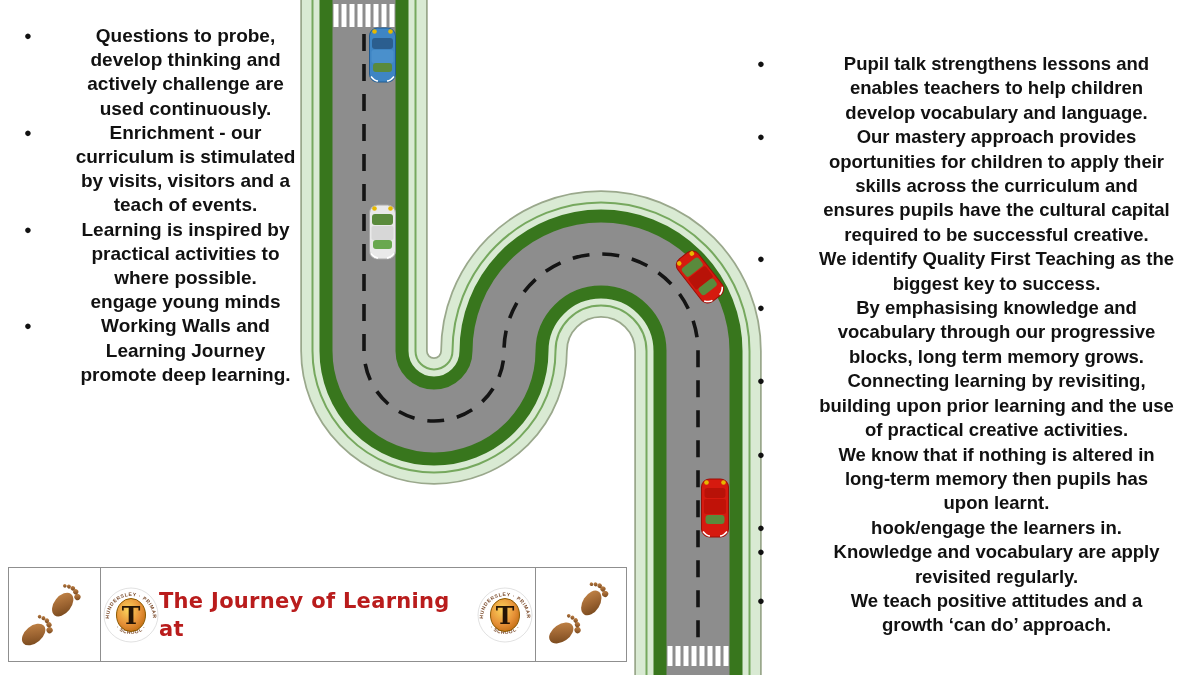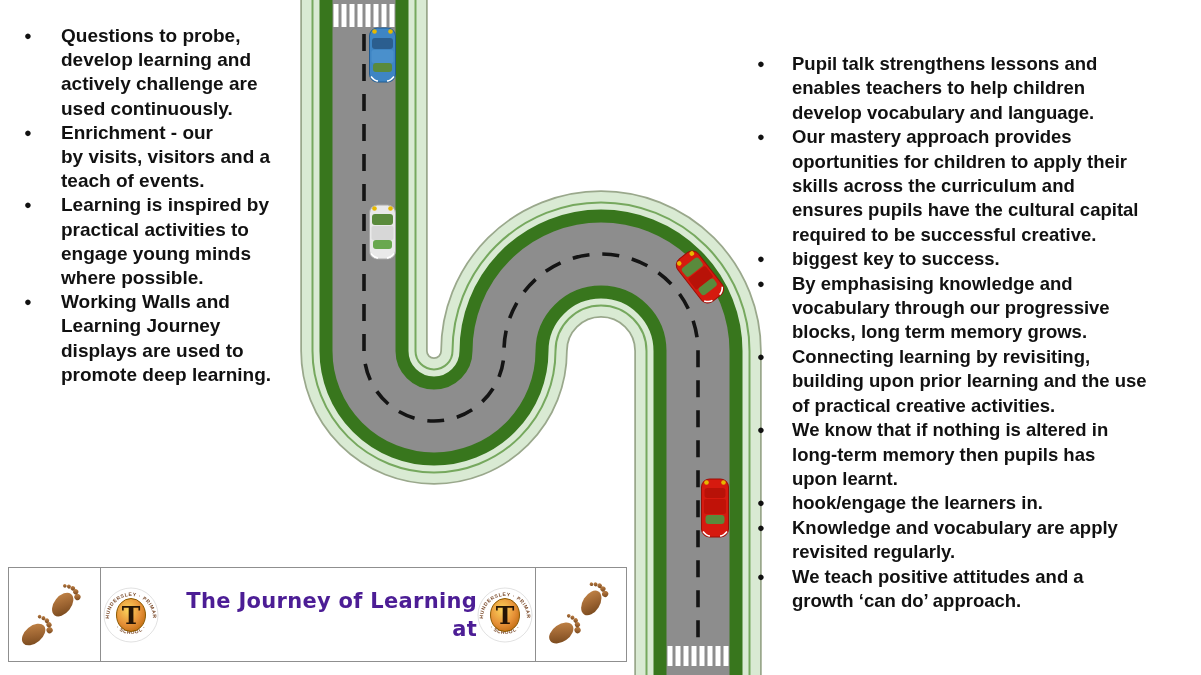--- a/index.html
+++ b/index.html
@@ -7,28 +7,28 @@
           font-family:"Liberation Sans","DejaVu Sans",sans-serif;}
   #road-svg{position:absolute;left:0;top:0;z-index:1;}
   .list{position:absolute;z-index:2;color:#111;}
   .list .item{display:flex;}
   .list .bullet{flex:0 0 auto;font-size:12px;color:#111;}
   .list .lines{flex:1 1 auto;font-weight:700;}
   #left-list{left:20px;top:24px;width:290px;font-size:19px;line-height:24.2px;}
   #left-list .bullet{width:37px;font-size:13px;line-height:24.2px;padding-left:4px;}
   #right-list{left:752px;top:52px;width:449px;font-size:18.5px;line-height:24.4px;}
   #right-list .bullet{width:35px;font-size:13px;line-height:24.4px;padding-left:5px;}
-  .line{white-space:nowrap;}
+  .line{white-space:nowrap;text-align:center;}
   #banner{position:absolute;left:8px;top:567px;width:619px;height:95px;z-index:3;
           background:#fff;border:1px solid #8f8f8f;display:flex;box-sizing:border-box;}
   .foot-cell{flex:0 0 auto;height:100%;display:flex;align-items:center;justify-content:center;}
   .foot-cell.left{width:91px;border-right:1px solid #8f8f8f;}
   .foot-cell.right{width:90px;border-left:1px solid #8f8f8f;}
   .mid-cell{flex:1 1 auto;display:flex;align-items:center;padding:0 2px;min-width:0;}
-  .title-block{flex:1 1 auto;text-align:right;color:#4c1d95;}
+  .title-block{flex:1 1 auto;text-align:left;color:#b91c1c;}
   .title-line{font-size:21px;line-height:28px;font-weight:600;letter-spacing:0.3px;
               font-family:"DejaVu Sans","Liberation Sans",sans-serif;}
 </style>
 </head>
 <body>
 
 <div id="canvas">
 
   <svg id="road-svg" width="1201" height="675" viewBox="0 0 1201 675">
     <defs>
@@ -119,48 +119,48 @@
       <path d="M -12,23.5 q 3.5,4.5 7,4.5" stroke="#fff" stroke-width="1.6" fill="none"></path>
       <path d="M 12,23.5 q -3.5,4.5 -7,4.5" stroke="#fff" stroke-width="1.6" fill="none"></path>
     </g>
   </svg>
 
   <div id="left-list" class="list">
     <div class="item">
       <span class="bullet">●</span>
       <div class="lines">
         <div class="line">Questions to probe,</div>
-        <div class="line">develop learning and</div>
+        <div class="line">develop thinking and</div>
         <div class="line">actively challenge are</div>
         <div class="line">used continuously.</div>
       </div>
     </div>
     <div class="item">
       <span class="bullet">●</span>
       <div class="lines">
         <div class="line">Enrichment - our</div>
+        <div class="line">curriculum is stimulated</div>
         <div class="line">by visits, visitors and a</div>
         <div class="line">teach of events.</div>
       </div>
     </div>
     <div class="item">
       <span class="bullet">●</span>
       <div class="lines">
         <div class="line">Learning is inspired by</div>
         <div class="line">practical activities to</div>
+        <div class="line">where possible.</div>
         <div class="line">engage young minds</div>
-        <div class="line">where possible.</div>
       </div>
     </div>
     <div class="item">
       <span class="bullet">●</span>
       <div class="lines">
         <div class="line">Working Walls and</div>
         <div class="line">Learning Journey</div>
-        <div class="line">displays are used to</div>
         <div class="line">promote deep learning.</div>
       </div>
     </div>
   </div>
 
   <div id="right-list" class="list">
     <div class="item">
       <span class="bullet">●</span>
       <div class="lines">
         <div class="line">Pupil talk strengthens lessons and</div>
@@ -174,20 +174,21 @@
         <div class="line">Our mastery approach provides</div>
         <div class="line">oportunities for children to apply their</div>
         <div class="line">skills across the curriculum and</div>
         <div class="line">ensures pupils have the cultural capital</div>
         <div class="line">required to be successful creative.</div>
       </div>
     </div>
     <div class="item">
       <span class="bullet">●</span>
       <div class="lines">
+        <div class="line">We identify Quality First Teaching as the</div>
         <div class="line">biggest key to success.</div>
       </div>
     </div>
     <div class="item">
       <span class="bullet">●</span>
       <div class="lines">
         <div class="line">By emphasising knowledge and</div>
         <div class="line">vocabulary through our progressive</div>
         <div class="line">blocks, long term memory grows.</div>
       </div>

